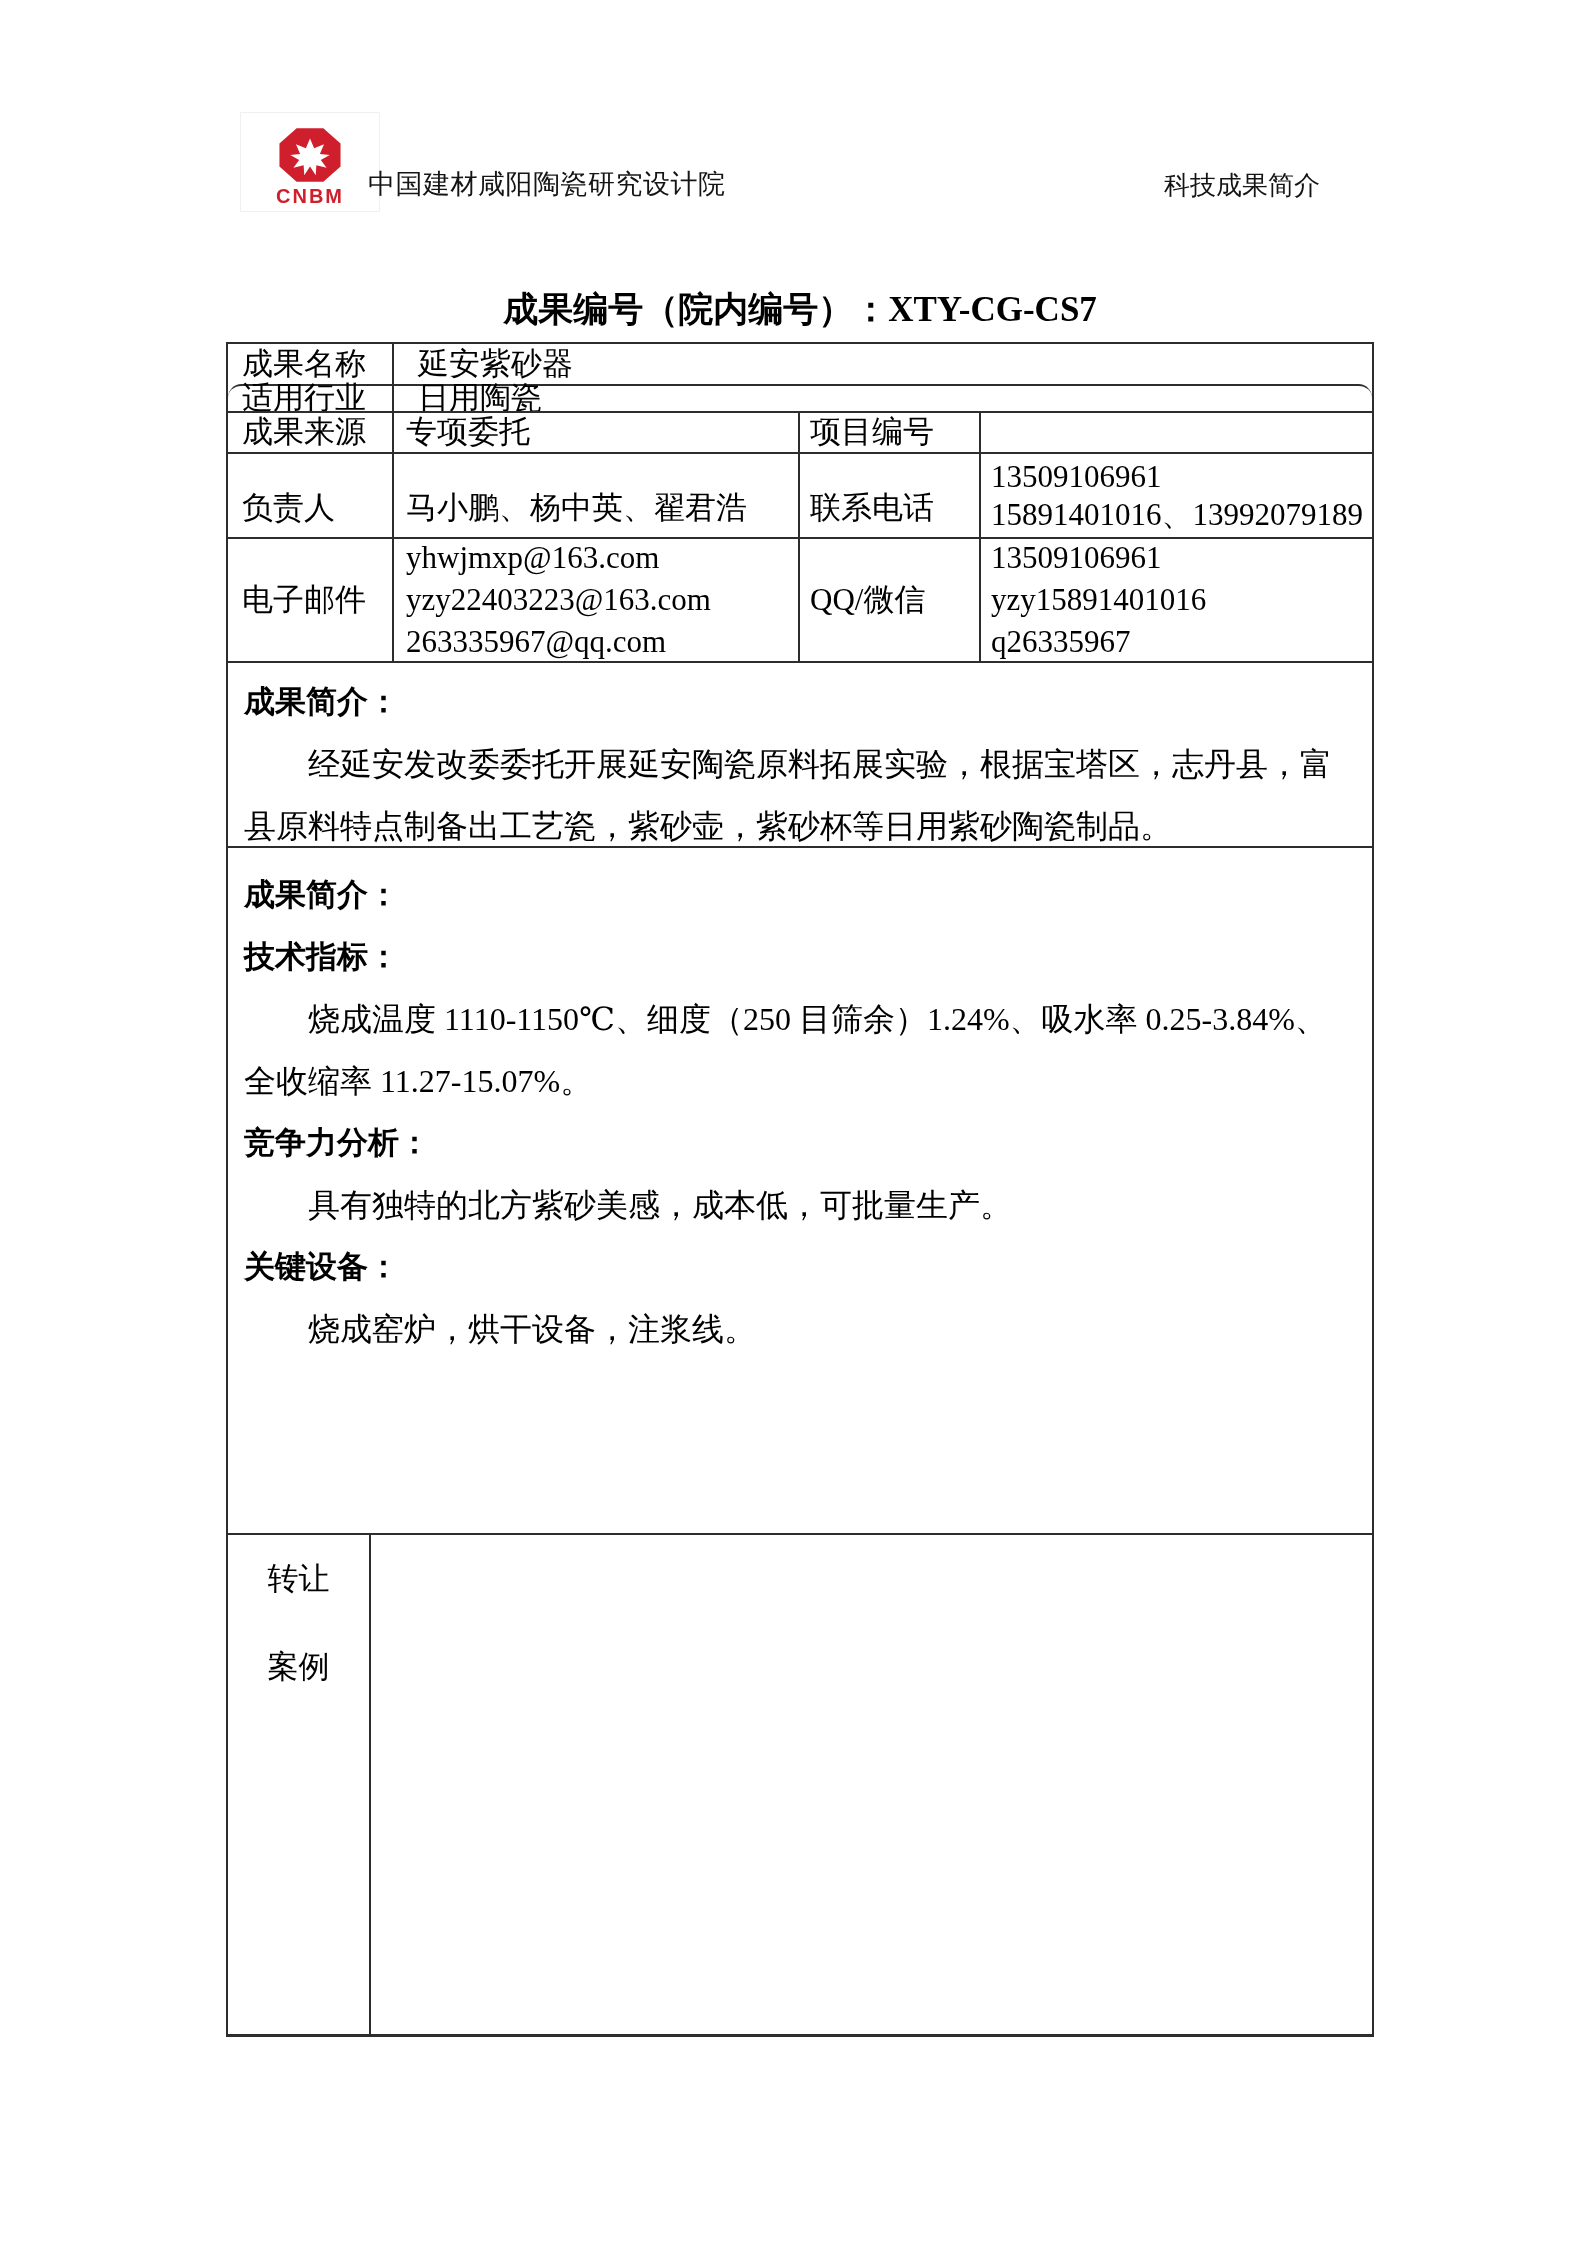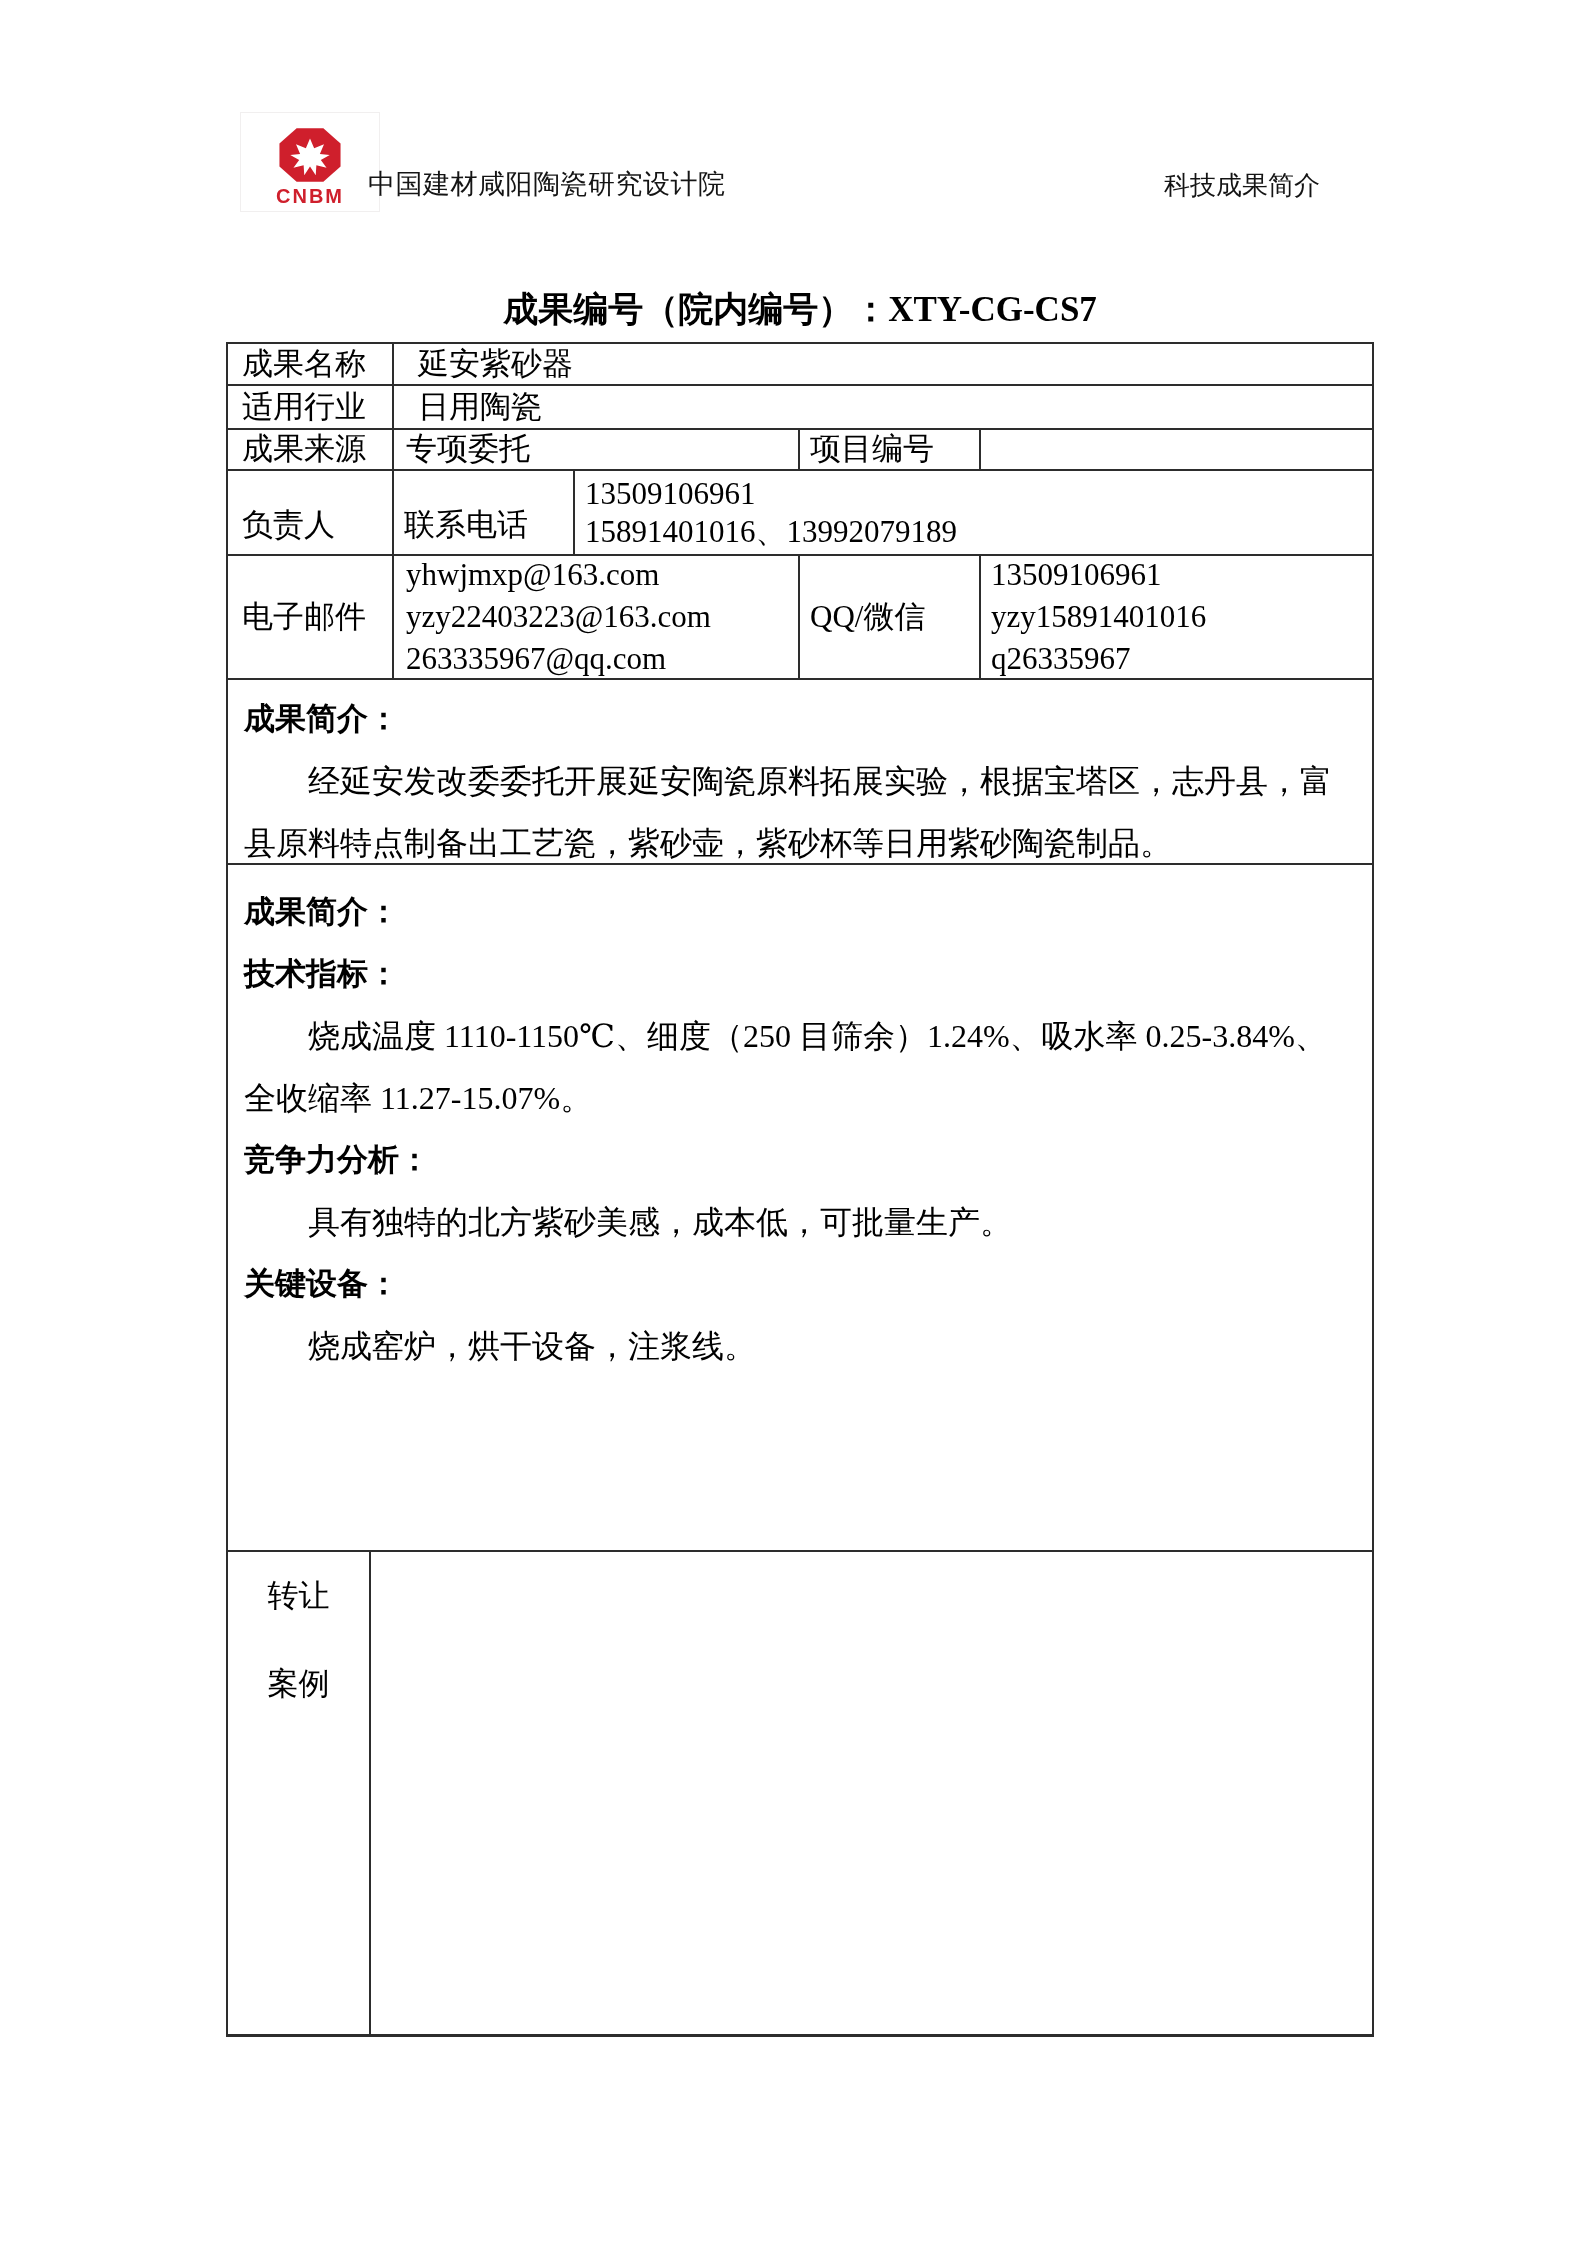--- a/index.html
+++ b/index.html
@@ -48,21 +48,21 @@
   
   .info-table {
     position: absolute; left: 226px; top: 342px;
     width: 1148px; height: 1695px;
     border: 2px solid #2d2d2d; border-bottom-width: 3px;
     display: flex; flex-direction: column;
     font-size: 31px; line-height: 1.25;
   }
   .trow { display: flex; border-top: 2px solid #2d2d2d; }
   .trow:first-child { border-top: none; }
-  .r1 { height: 40px; } .r2 { height: 44px; } .r3 { height: 41px; }
+  .r1 { height: 40px; } .r2 { height: 27px; border-radius: 16px; } .r3 { height: 41px; }
   .r4 { height: 85px; } .r5 { height: 124px; }
   .r6 { height: 185px; display: block; padding: 8px 16px 0 16px; }
   .r7 { height: 687px; display: block; padding: 16px 16px 0 16px; }
   .r8 { flex: 1; }
 
   .tcell { border-left: 2px solid #2d2d2d; }
   .tcell:first-child { border-left: none; }
   .c-label { width: 164px; display: flex; align-items: center; padding-left: 14px; }
   .c-mid   { width: 406px; display: flex; align-items: center; padding-left: 12px; }
   .c-sub   { width: 181px; display: flex; align-items: center; padding-left: 10px; }
@@ -117,20 +117,21 @@
 
     <div class="trow r3">
       <div class="tcell c-label">成果来源</div>
       <div class="tcell c-mid">专项委托</div>
       <div class="tcell c-sub">项目编号</div>
       <div class="tcell c-flex"></div>
     </div>
 
     <div class="trow r4">
       <div class="tcell c-label bottom">负责人</div>
+      <div class="tcell c-mid bottom">马小鹏、杨中英、翟君浩</div>
       <div class="tcell c-sub bottom">联系电话</div>
       <div class="tcell c-lines">
         <div class="ph-line">13509106961</div>
         <div class="ph-line">15891401016、13992079189</div>
       </div>
     </div>
 
     <div class="trow r5">
       <div class="tcell c-label">电子邮件</div>
       <div class="tcell c-lines" style="width:406px; flex:none; padding-left:12px;">

